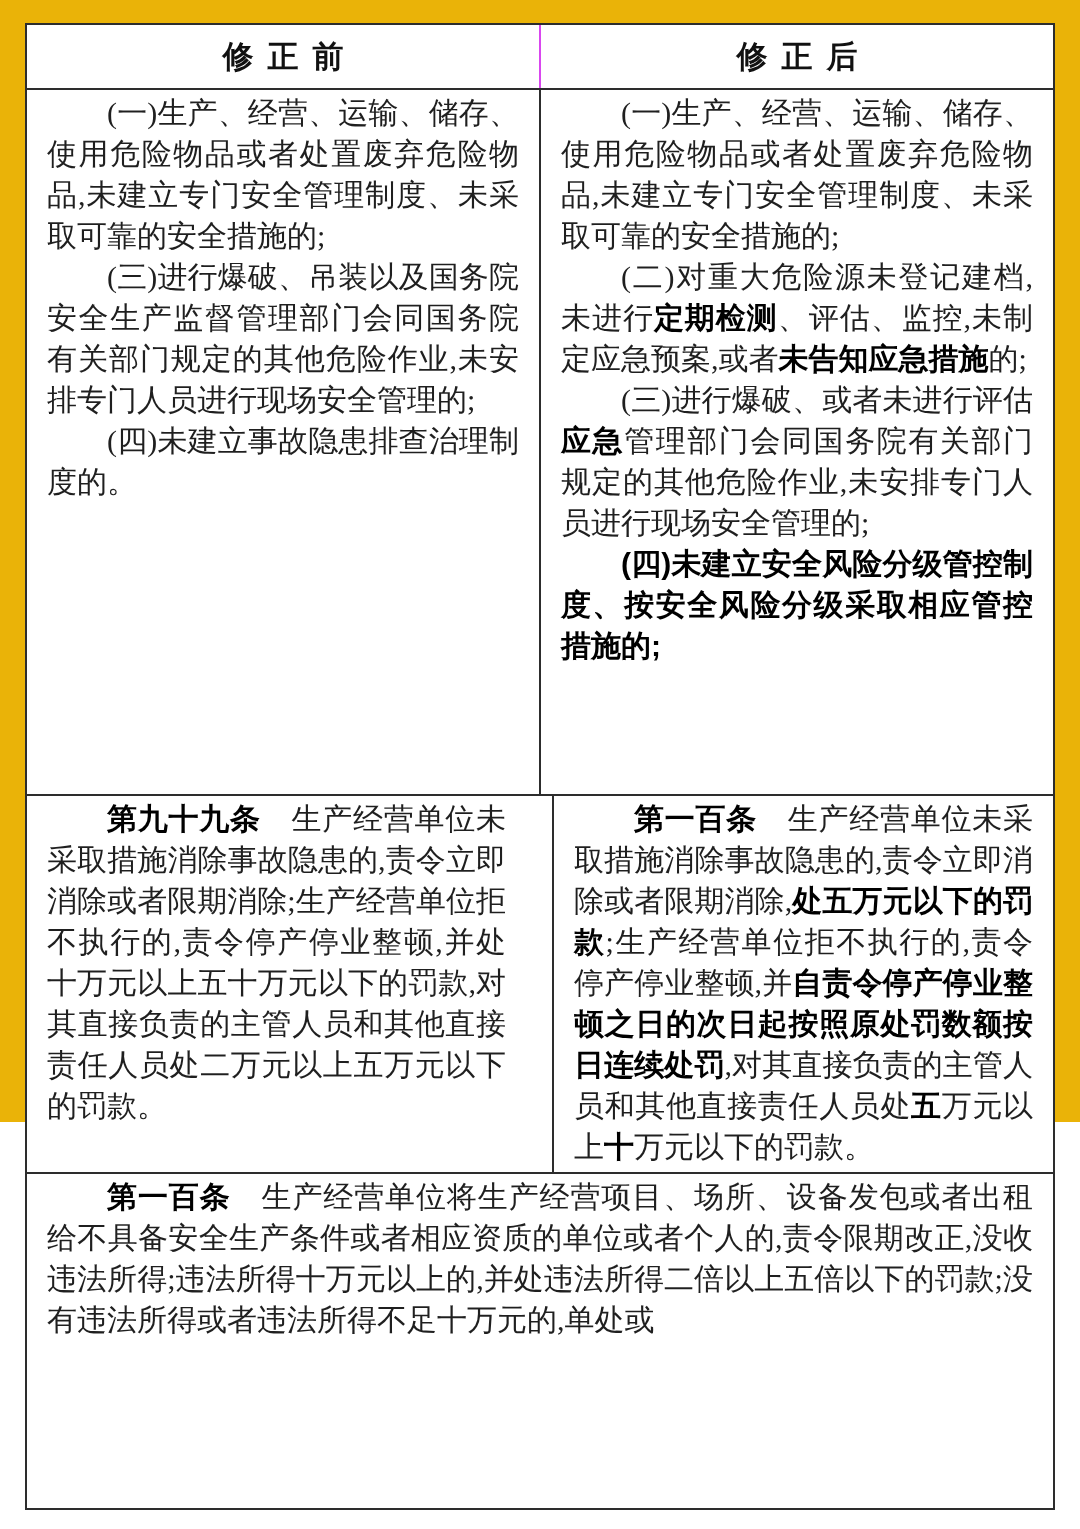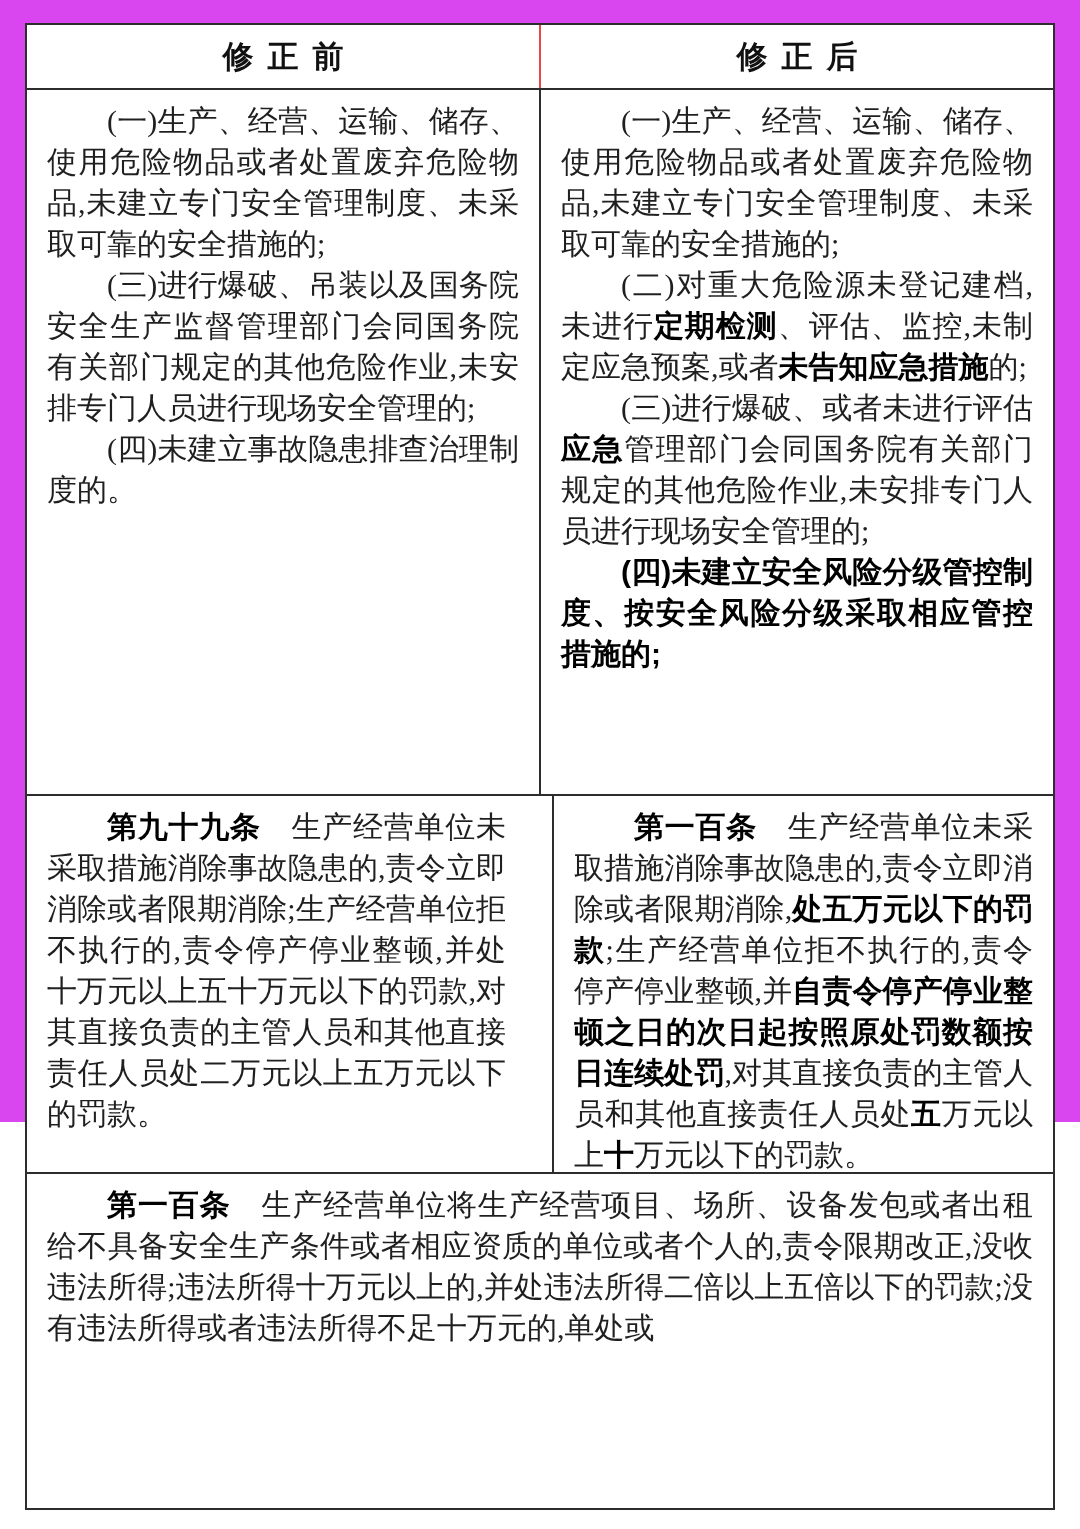--- a/index.html
+++ b/index.html
@@ -7,21 +7,21 @@
     padding: 0;
     width: 1080px;
     height: 1529px;
     overflow: hidden;
     background: #ffffff;
   }
   .page {
     position: relative;
     width: 1080px;
     height: 1122px;
-    background: #d946ef;
+    background: #eab308;
     font-family: "Liberation Serif", "DejaVu Serif", serif;
     color: #1f1f1f;
   }
   .cmp-table {
     position: absolute;
     left: 25px;
     top: 23px;
     width: 1030px;
     height: 1487px;
     box-sizing: border-box;
@@ -44,39 +44,39 @@
     align-items: center;
     justify-content: center;
     font-family: "Liberation Sans", "DejaVu Sans", sans-serif;
     font-weight: 700;
     font-size: 31px;
     letter-spacing: 14px;
     text-indent: 14px; 
     color: #111;
   }
   .header-cell + .header-cell {
-    border-left: 2px solid #ef4444;
+    border-left: 2px solid #d946ef;
   }
   .body-row {
     display: flex;
     flex: none;
     border-bottom: 2px solid #2d2d2d;
     box-sizing: border-box;
     overflow: hidden;
   }
   .body-row:last-child {
     border-bottom: none;
     flex: 1 1 auto;
   }
   .body-row:nth-of-type(1) { height: 706px; }
   .body-row:nth-of-type(2) { height: 378px; gap: 26px; }
   .cell {
     flex: 1 1 0;
     box-sizing: border-box;
-    padding: 10px 20px 6px 20px;
+    padding: 2px 20px 6px 20px;
     font-size: 30px;
     line-height: 41px;
     text-align: justify;
     text-justify: inter-character;
     overflow: hidden;
   }
   .cell + .cell {
     border-left: 2px solid #2d2d2d;
   }
   .cell p {

